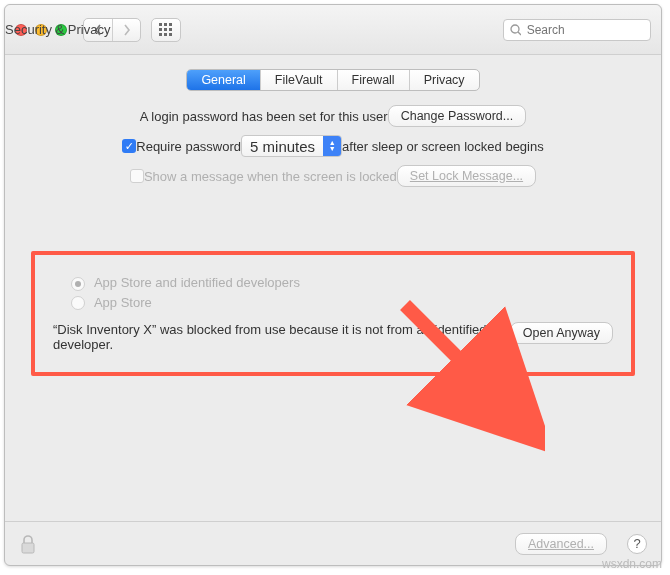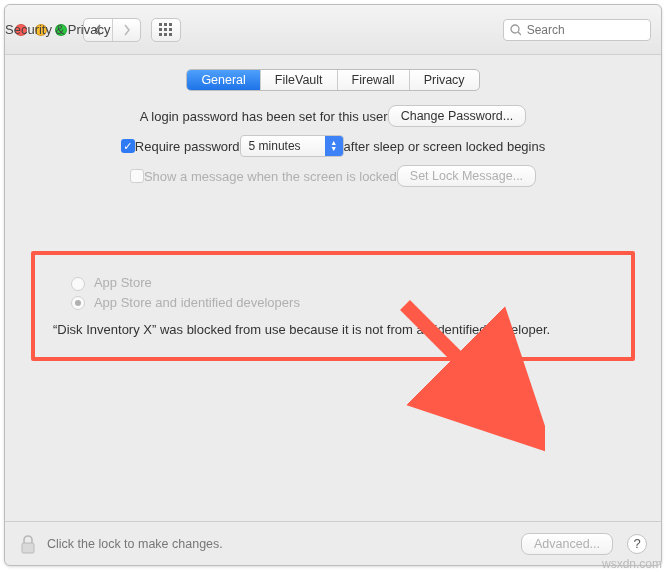--- a/index.html
+++ b/index.html
@@ -128,21 +128,21 @@
   .btn {
     background:linear-gradient(#ffffff,#f3f3f3);
     border:1px solid #c8c8c8;
     border-radius:8px;
     padding:3px 12px;
     font-size:12.5px;
     color:#333;
     cursor:pointer;
     white-space:nowrap;
   }
-  .btn.disabled { color:#b0b0b0; }
+  .btn.disabled { color:#b0b0b0;text-decoration:underline; }
   .checkbox {
     width:14px;height:14px;border-radius:3px;
     display:inline-flex;align-items:center;justify-content:center;
   }
   .checkbox.checked { background:#2f7bf5; }
   .checkbox.checked::after {
     content:"✓"; color:#fff; font-size:11px; line-height:1;
   }
   .checkbox.unchecked {
     background:#fafafa;border:1px solid #d0d0d0;
@@ -150,21 +150,21 @@
   .dropdown {
     display:flex;align-items:center;
     background:linear-gradient(#fff,#f2f2f2);
     border:1px solid #c8c8c8;
     border-radius:4px;
     height:22px;
     padding-left:8px;
     overflow:hidden;
     cursor:pointer;
   }
-  .dropdown .val { font-size:12px;color:#333;padding-right:24px; }
+  .dropdown .val { font-size:15px;color:#333;padding-right:8px; }
   .dropdown .arrows {
     width:18px;height:100%;
     background:#3e82f7;
     display:flex;flex-direction:column;align-items:center;justify-content:center;
     gap:0px;
   }
   .dropdown .arrows span { color:#fff;font-size:7px;line-height:6px; }
   .dimtext { color:#b0b0b0; }
   
   .highlight {
@@ -198,21 +198,21 @@
     top:190px;left:370px;
     pointer-events:none;
   }
   
   .footer {
     height:44px;border-top:1px solid #cfcfcf;
     display:flex;align-items:center;
     padding:0 14px;gap:10px;
     color:#777;font-size:12.5px;
   }
-  .footer .right { margin-left:auto;display:flex;align-items:center;gap:14px;}
+  .footer .right { margin-left:auto;display:flex;align-items:center;gap:20px;}
   .helpcircle {
     width:20px;height:20px;border-radius:50%;
     border:1px solid #c2c2c2;background:#fff;
     display:flex;align-items:center;justify-content:center;
     font-size:13px;color:#555;cursor:pointer;
   }
   .watermark {
     position:absolute;right:8px;bottom:4px;
     font-size:12px;color:#bbb;
   }
@@ -295,49 +295,49 @@
     </div>
 
     <div class="row" style="justify-content:center;">
       <span class="checkbox unchecked"></span>
       <span class="dimtext">Show a message when the screen is locked</span>
       <button class="btn disabled">Set Lock Message...</button>
     </div>
 
     <div class="highlight">
       <div class="radiorow">
+        <span class="radio checked"></span>
+        <span>App Store and identified developers</span>
+      </div>
+      <div class="radiorow">
         <span class="radio"></span>
         <span>App Store</span>
       </div>
-      <div class="radiorow">
-        <span class="radio checked"></span>
-        <span>App Store and identified developers</span>
-      </div>
       <div class="blockedrow">
         <div class="msg">“Disk Inventory X” was blocked from use because it is not from an identified developer.</div>
+        <button class="btn">Open Anyway</button>
       </div>
     </div>
 
     <svg class="annot-arrow" width="170" height="160">
       <defs>
         <marker id="ah" markerWidth="12" markerHeight="12" refX="5" refY="5" orient="auto">
           <path d="M0,0 L10,5 L0,10 Z" fill="#ff5a47"></path>
         </marker>
       </defs>
       <line x1="30" y1="10" x2="130" y2="110" stroke="#ff5a47" stroke-width="14" marker-end="url(#ah)"></line>
     </svg>
 
   </div>
 
   <div class="footer">
     <svg width="18" height="22">
       <rect x="3" y="10" width="12" height="10" rx="1.5" fill="#d9d9d9" stroke="#b8b8b8"></rect>
       <path d="M5 10 V7 a4 4 0 0 1 8 0 V10" fill="none" stroke="#b8b8b8" stroke-width="1.6"></path>
     </svg>
-    <span>Click the lock to make changes.</span>
     <div class="right">
       <button class="btn disabled">Advanced...</button>
       <div class="helpcircle">?</div>
     </div>
   </div>
 
 </div>
 
 <div class="watermark">wsxdn.com</div>
 

